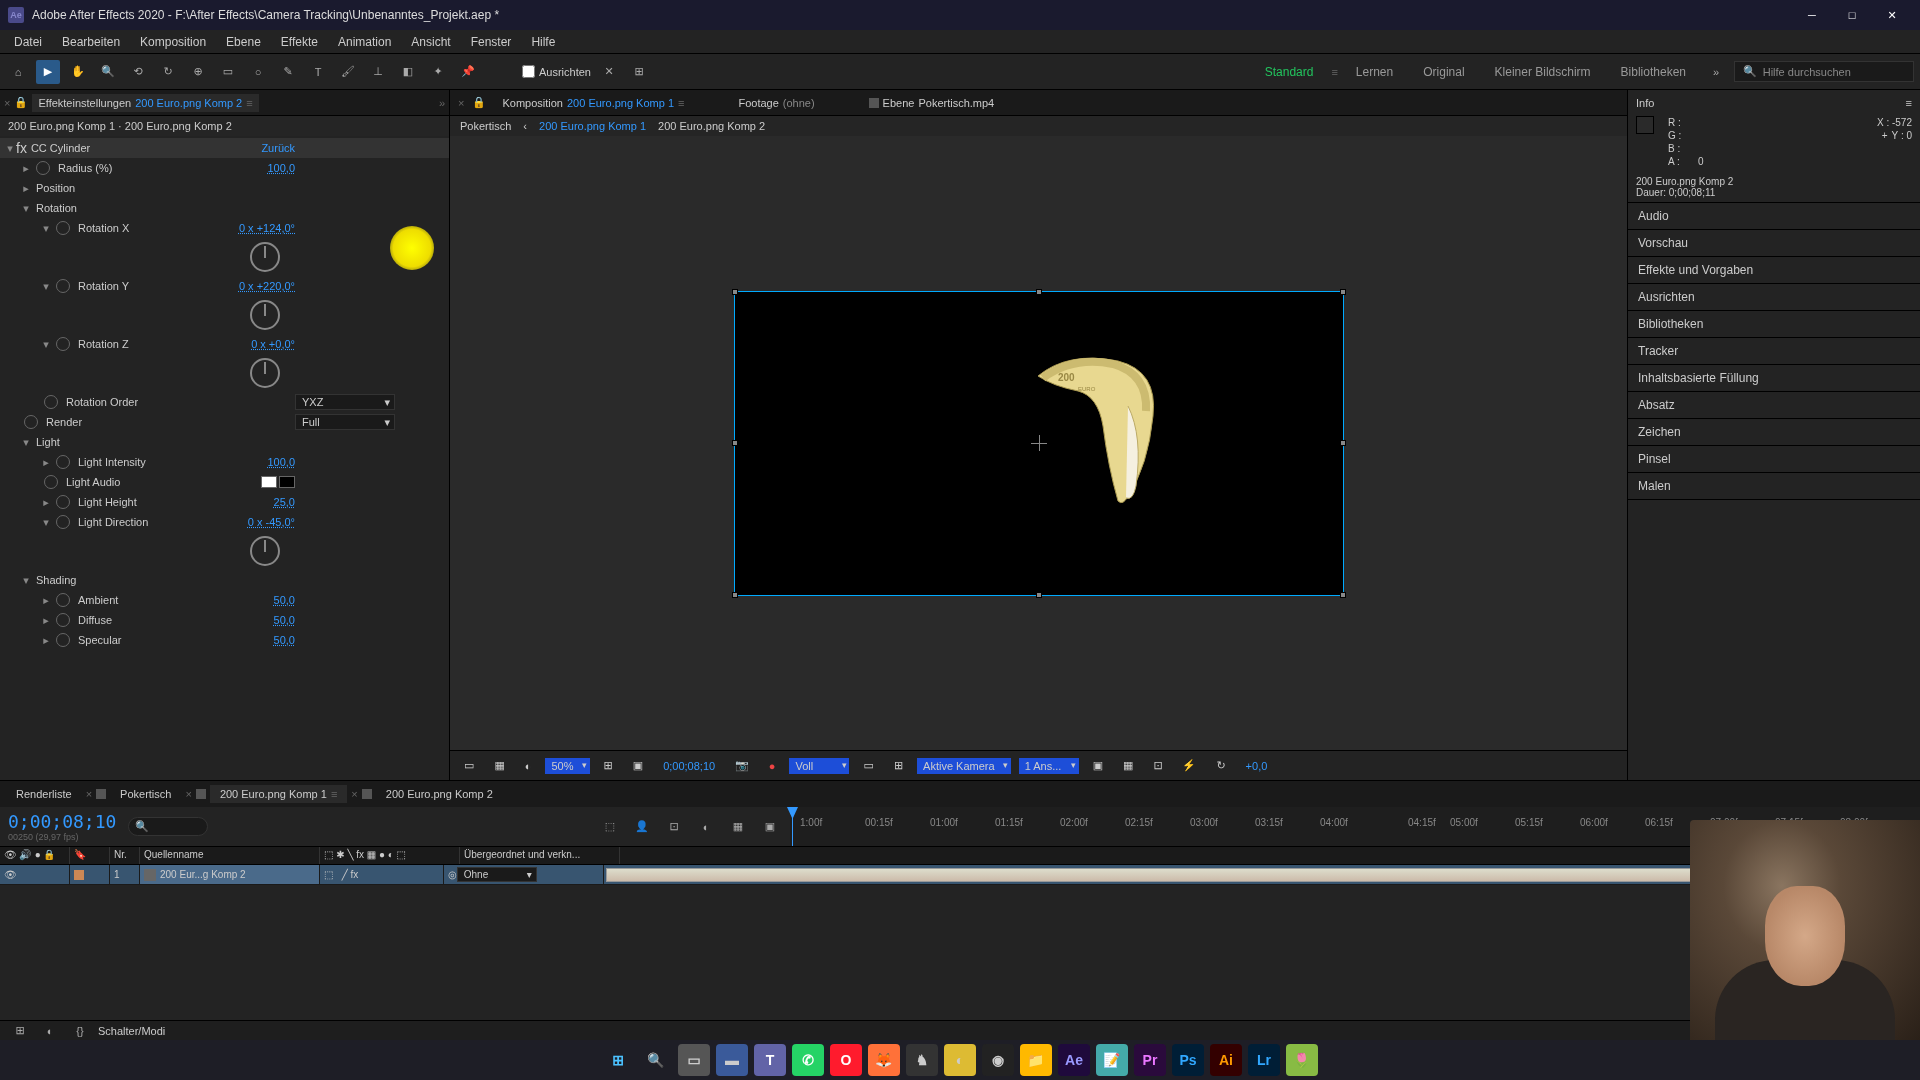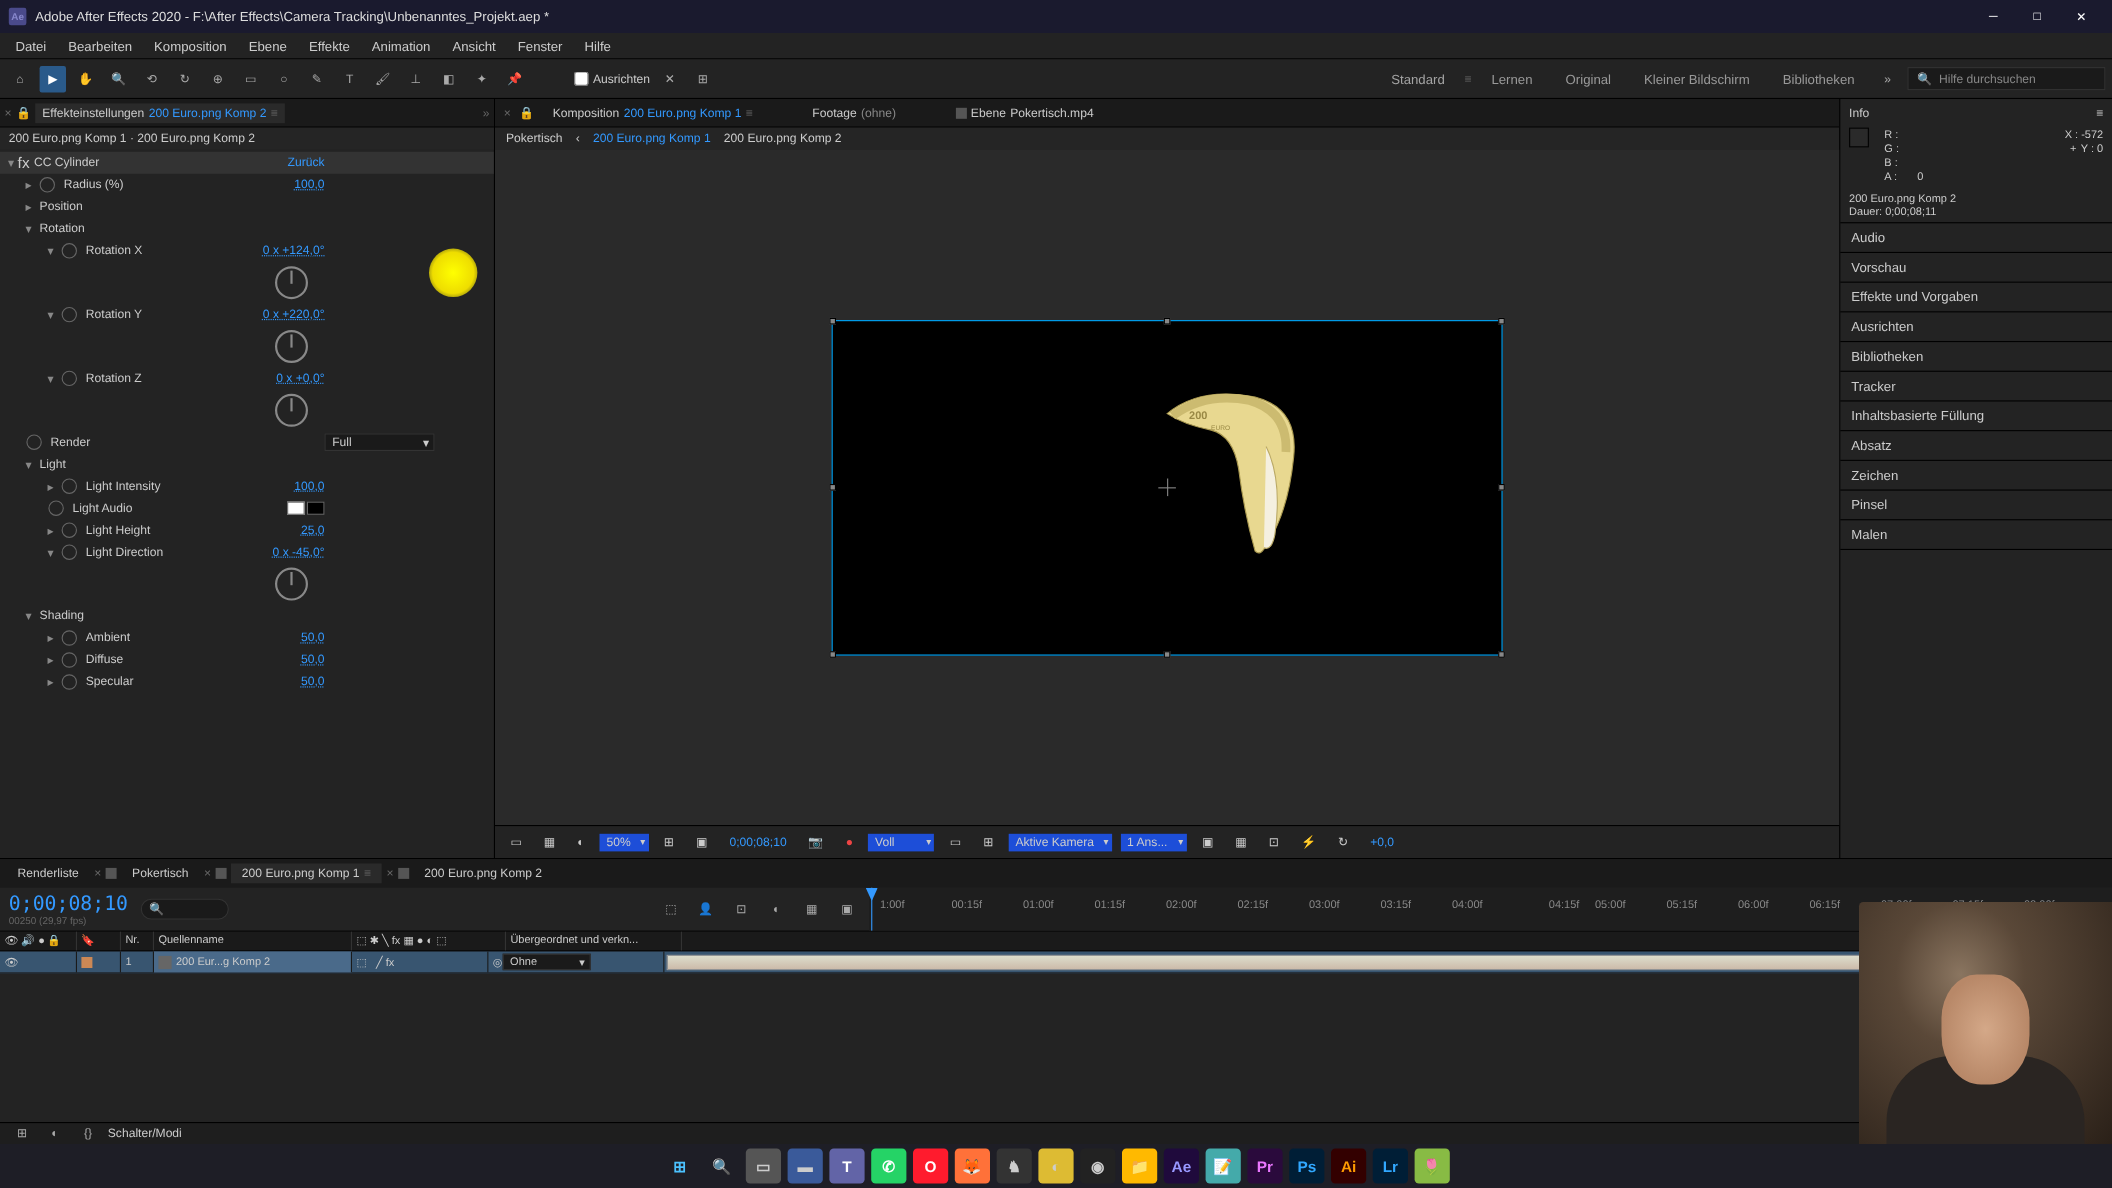--- a/index.html
+++ b/index.html
@@ -14,21 +14,21 @@
 
 .menubar { height: 24px; background: #232323; display: flex; align-items: center; padding: 0 4px; border-bottom: 1px solid #000; }
 .menubar .menu-item { padding: 2px 10px; cursor: pointer; font-size: 12px; }
 
 
 .toolbar { height: 36px; background: #232323; display: flex; align-items: center; padding: 0 6px; gap: 6px; border-bottom: 1px solid #000; }
 .tool-icon { width: 24px; height: 24px; display: flex; align-items: center; justify-content: center; cursor: pointer; border-radius: 2px; color: #aaa; }
 .tool-icon.active { background: #2a5a8a; color:#fff; }
 .toolbar .spacer { flex: 1; }
 .toolbar .workspace-link { padding: 4px 12px; cursor: pointer; font-size: 12px; color: #999; }
-.toolbar .workspace-link.active { color: #a3a3a3; }
+.toolbar .workspace-link.active { color: #22c55e; }
 .toolbar .search-box { background: #1a1a1a; border: 1px solid #333; padding: 3px 8px; width: 180px; color: #888; display:flex; align-items:center; gap:6px;}
 .checkbox-label { display:flex; align-items:center; gap:4px; font-size:11px;}
 
 
 .main-area { position: absolute; top: 90px; bottom: 300px; left: 0; right: 0; display: flex; }
 
 
 .effects-panel { width: 450px; background: #232323; border-right: 1px solid #000; display: flex; flex-direction: column; }
 .panel-tabs { height: 26px; display: flex; align-items: center; background: #1a1a1a; border-bottom: 1px solid #000; padding: 0 4px; gap:4px;}
 .panel-tab { padding: 3px 6px; font-size: 11px; cursor: pointer; display:flex; align-items:center; gap:4px;}
@@ -68,21 +68,21 @@
 .anchor-point::before { width:100%; height:1px; top:50%; }
 .anchor-point::after { width:1px; height:100%; left:50%; }
 .banknote { position:absolute; left:45%; top:18%; width:180px; height:170px; }
 .viewer-controls { height: 30px; background: #232323; display: flex; align-items: center; gap: 8px; padding: 0 8px; border-top:1px solid #000;}
 .vc-item { padding: 2px 6px; cursor: pointer; display:flex; align-items:center; gap:3px;}
 .vc-dropdown { background: #1d4ed8; padding: 2px 16px 2px 6px; position: relative; }
 .vc-dropdown::after { content:'▾'; position:absolute; right:3px; font-size:9px;}
 .vc-timecode { color: #3399ff; }
 
 
-.right-panels { width: 248px; background: #232323; border-left: 1px solid #000; display:flex; flex-direction:column;}
+.right-panels { width: 293px; background: #232323; border-left: 1px solid #000; display:flex; flex-direction:column;}
 .info-panel { border-bottom: 1px solid #000; padding: 4px 8px; }
 .info-panel .panel-title { font-size: 11px; padding: 3px 0; display:flex; justify-content:space-between;}
 .info-row { display: flex; font-size: 10px; padding:1px 0;}
 .info-row .lbl { width: 30px; }
 .color-preview { width:18px; height:18px; background:#2a2a2a; border:1px solid #000; margin-right:6px;}
 .collapsed-panel { padding: 6px 10px; border-bottom: 1px solid #000; cursor: pointer; font-size: 12px; }
 
 
 .timeline-area { position: absolute; bottom: 40px; left: 0; right: 0; height: 260px; background: #232323; border-top: 1px solid #000; display:flex; flex-direction:column;}
 .timeline-tabs { height: 26px; display: flex; align-items: center; background: #1a1a1a; padding: 0 6px; gap: 4px; }
@@ -235,20 +235,25 @@
       <div class="rotation-dial"></div>
 
       <div class="tree-row indent-2">
         <span class="tree-toggle">▾</span>
           <span class="stopwatch"></span>
         <span class="prop-name">Rotation Z</span>
         <span class="prop-value">0 x +0,0°</span>
       </div>
       <div class="rotation-dial"></div>
 
+      <div class="tree-row indent-2">
+        <span class="stopwatch"></span>
+        <span class="prop-name">Rotation Order</span>
+        <span class="dropdown-val">YXZ</span>
+      </div>
       <div class="tree-row indent-1">
         <span class="stopwatch"></span>
         <span class="prop-name">Render</span>
         <span class="dropdown-val">Full</span>
       </div>
       <div class="tree-row indent-1">
         <span class="tree-toggle">▾</span>
         <span class="prop-name">Light</span>
       </div>
       <div class="tree-row indent-2">

